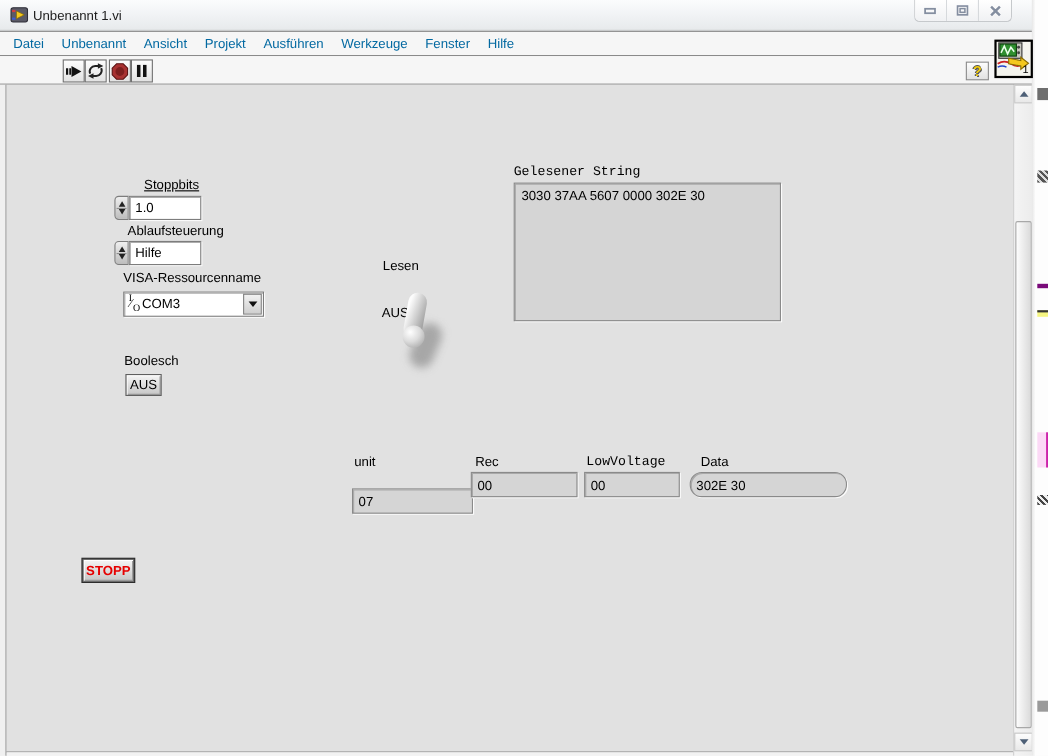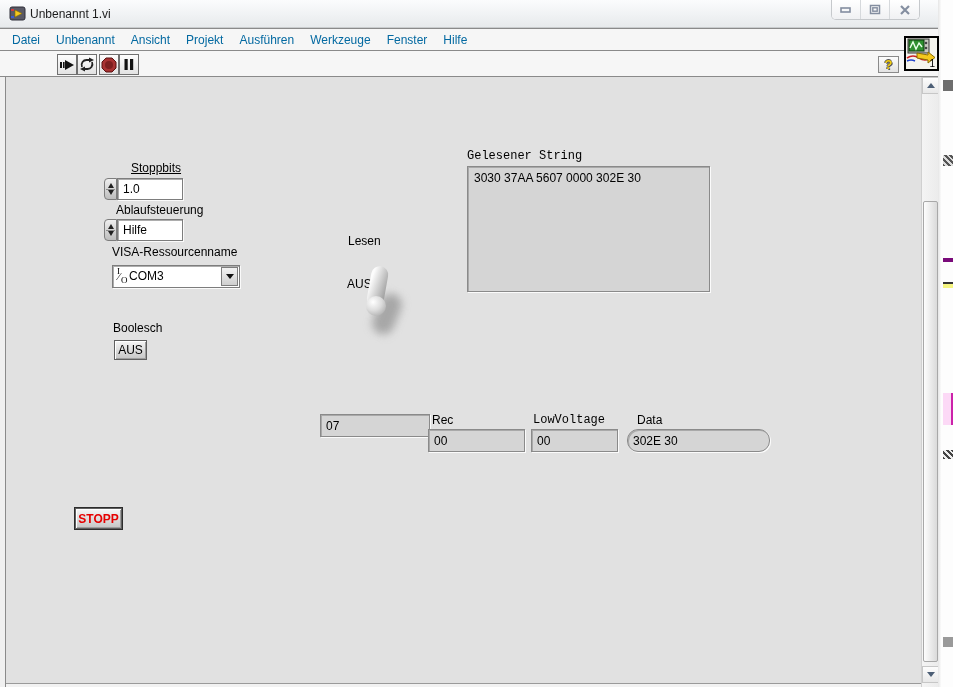--- a/index.html
+++ b/index.html
@@ -254,21 +254,21 @@
   <div id="toggle-knob"></div>
 
   <span class="lv-label" style="left:467px; top:149px;font-family:Liberation Mono, monospace;">Gelesener String</span>
   <div id="string-box">3030 37AA 5607 0000 302E 30</div>
 
   <span class="lv-label" style="left:322px; top:413px;">unit</span>
   <span class="lv-label" style="left:432px; top:413px;">Rec</span>
   <span class="lv-label" style="left:533px; top:413px;font-family:Liberation Mono, monospace;">LowVoltage</span>
   <span class="lv-label" style="left:637px; top:413px;">Data</span>
 
-  <div class="indicator" style="left:320px; top:414px; width:110px; height:23px;">07</div>
+  <div class="indicator" style="left:320px; top:444px; width:110px; height:23px;">07</div>
   <div class="indicator" style="left:428px; top:429px; width:97px;  height:23px;">00</div>
   <div class="indicator" style="left:531px; top:429px; width:87px;  height:23px;">00</div>
   <div class="indicator" style="left:627px; top:429px; width:143px; height:23px;border-radius:11px;">302E 30</div>
 
   <div id="stopp-btn" class="raised-btn" style="left:75px; top:508px; width:47px; height:21px;">STOPP</div>
 
   <div id="panel-bottom-line"></div>
   <div id="panel-bottom-gap"></div>
 
   <div id="vscroll">

